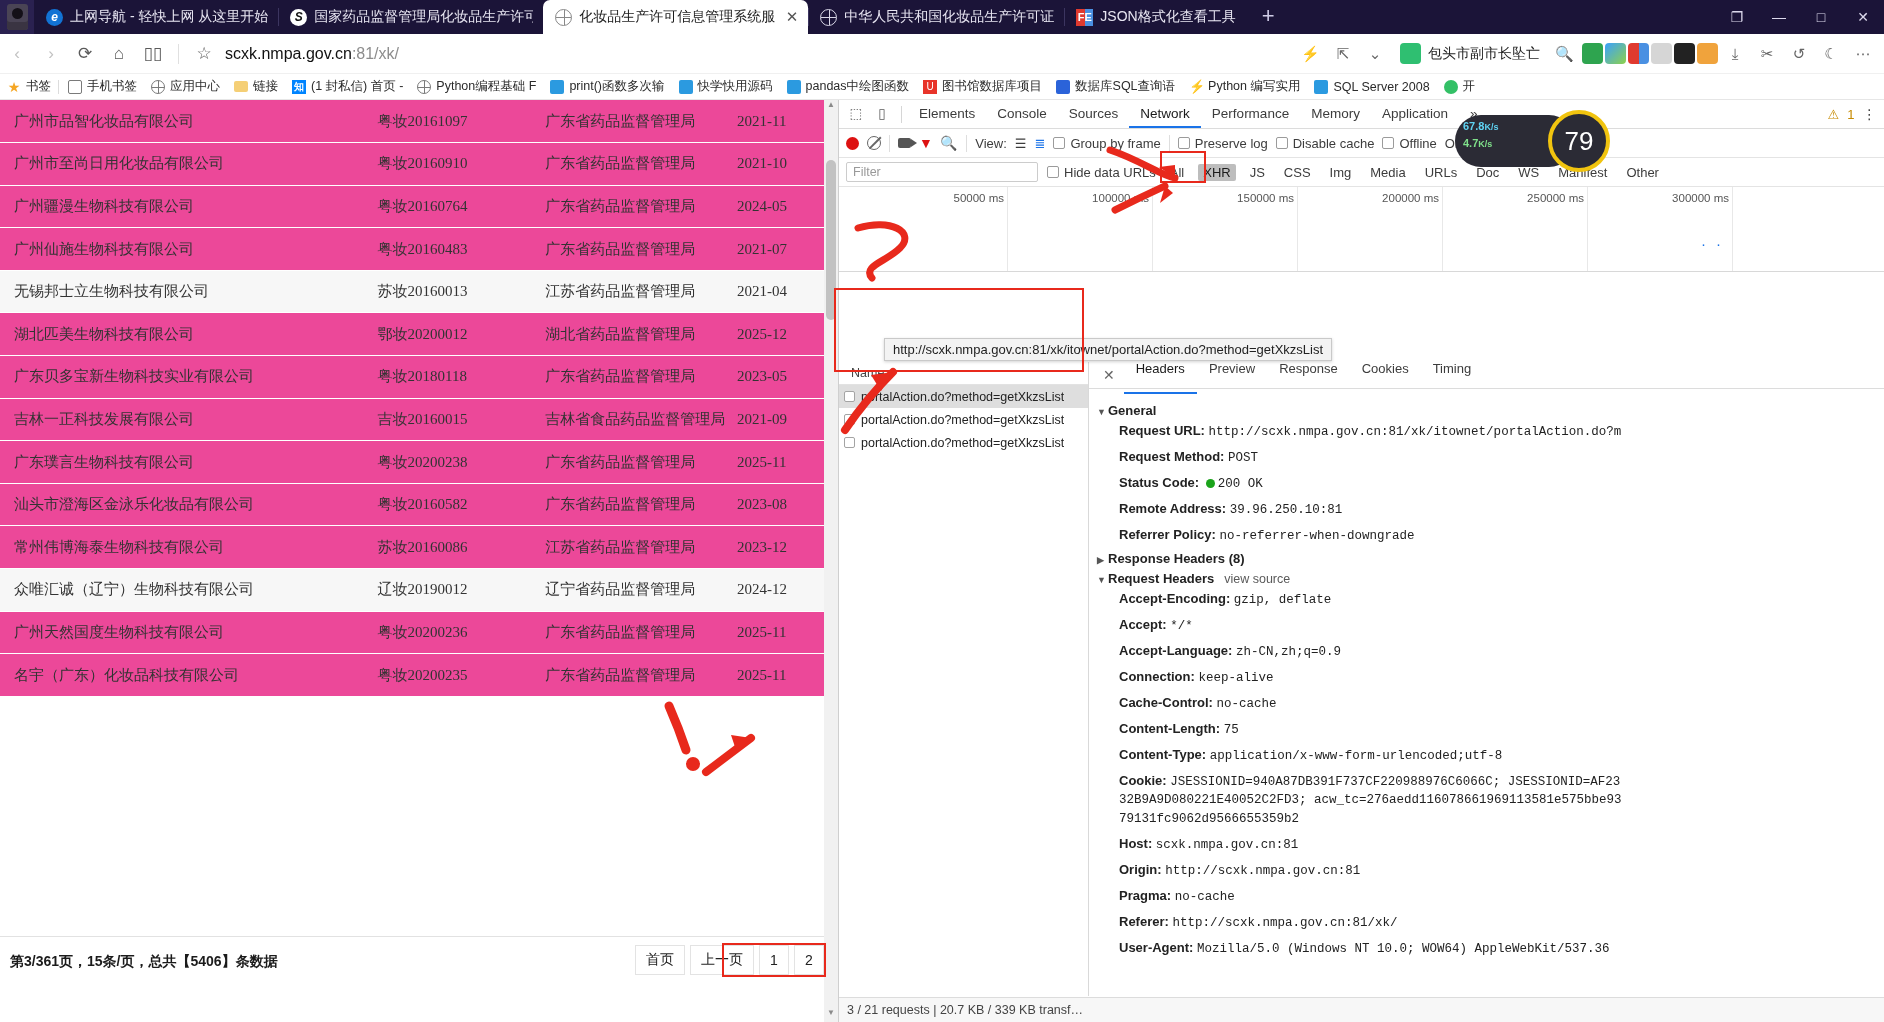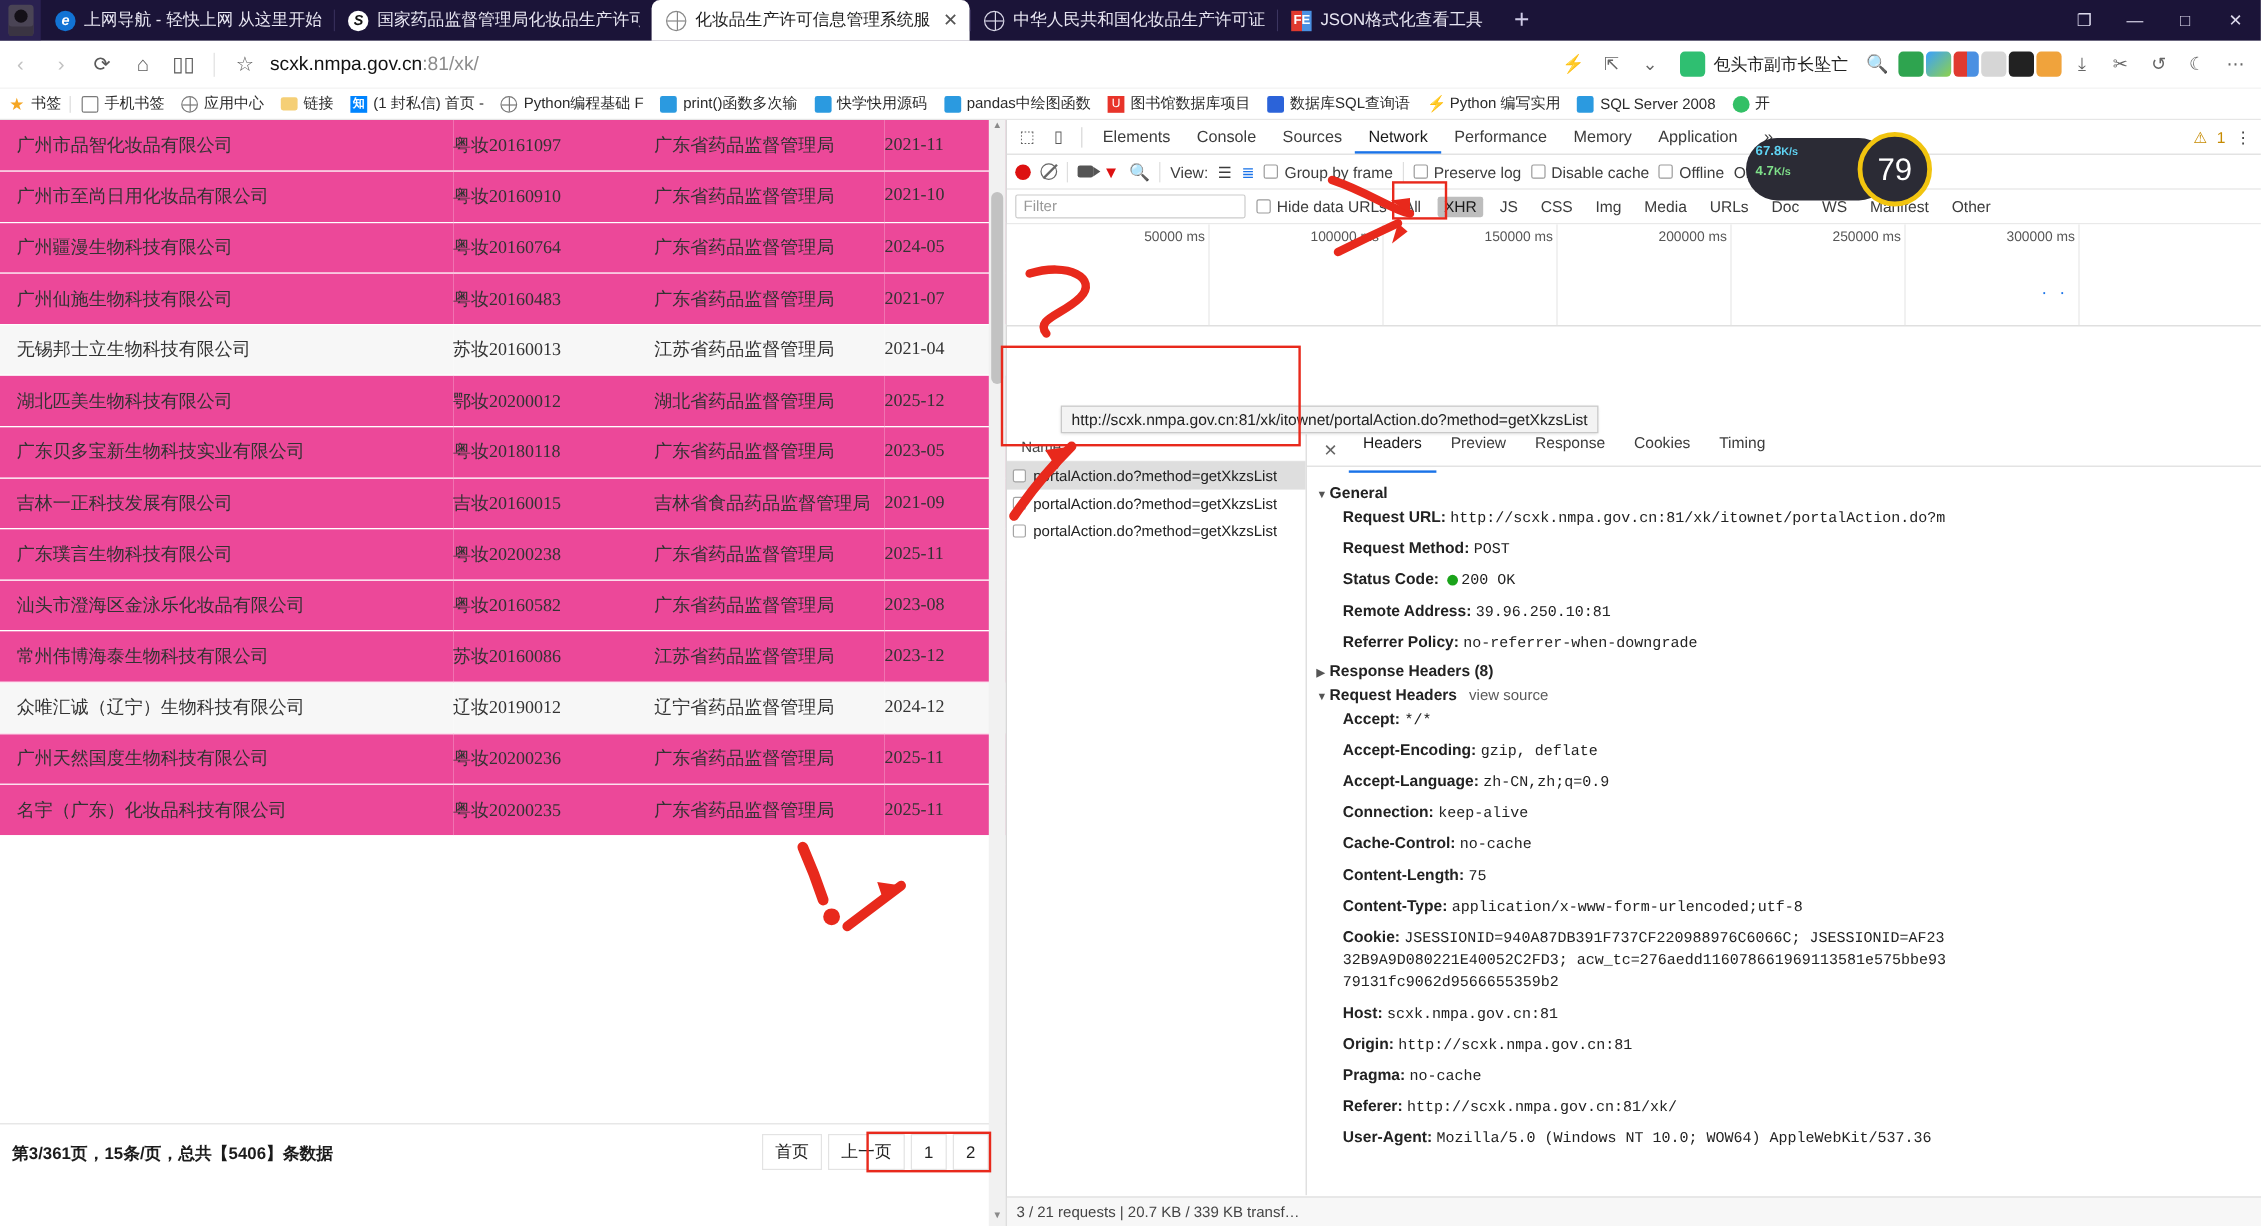--- a/index.html
+++ b/index.html
@@ -642,22 +642,22 @@
           <div class="kv"><b>Request Method:</b> <span class="v">POST</span></div>
           <div class="kv"><b>Status Code:</b> <span class="status-dot"></span><span class="v">200 OK</span></div>
           <div class="kv"><b>Remote Address:</b> <span class="v">39.96.250.10:81</span></div>
           <div class="kv"><b>Referrer Policy:</b> <span class="v">no-referrer-when-downgrade</span></div>
 
           <div class="sec"><span class="tri">▶</span><span>Response Headers (8)</span></div>
 
           <div class="sec"><span class="tri">▼</span><span>Request Headers</span><span class="viewsrc">view source</span></div>
 
           <div id="reqhdrs">
+              <div class="kv"><b>Accept-Encoding:</b> <span class="v" style="white-space:pre-wrap;">gzip, deflate</span></div>
               <div class="kv"><b>Accept:</b> <span class="v" style="white-space:pre-wrap;">*/*</span></div>
-              <div class="kv"><b>Accept-Encoding:</b> <span class="v" style="white-space:pre-wrap;">gzip, deflate</span></div>
               <div class="kv"><b>Accept-Language:</b> <span class="v" style="white-space:pre-wrap;">zh-CN,zh;q=0.9</span></div>
               <div class="kv"><b>Connection:</b> <span class="v" style="white-space:pre-wrap;">keep-alive</span></div>
               <div class="kv"><b>Cache-Control:</b> <span class="v" style="white-space:pre-wrap;">no-cache</span></div>
               <div class="kv"><b>Content-Length:</b> <span class="v" style="white-space:pre-wrap;">75</span></div>
               <div class="kv"><b>Content-Type:</b> <span class="v" style="white-space:pre-wrap;">application/x-www-form-urlencoded;utf-8</span></div>
               <div class="kv"><b>Cookie:</b> <span class="v" style="white-space:pre-wrap;">JSESSIONID=940A87DB391F737CF220988976C6066C; JSESSIONID=AF23
 32B9A9D080221E40052C2FD3; acw_tc=276aedd116078661969113581e575bbe93
 79131fc9062d9566655359b2</span></div>
               <div class="kv"><b>Host:</b> <span class="v" style="white-space:pre-wrap;">scxk.nmpa.gov.cn:81</span></div>
               <div class="kv"><b>Origin:</b> <span class="v" style="white-space:pre-wrap;">http://scxk.nmpa.gov.cn:81</span></div>

